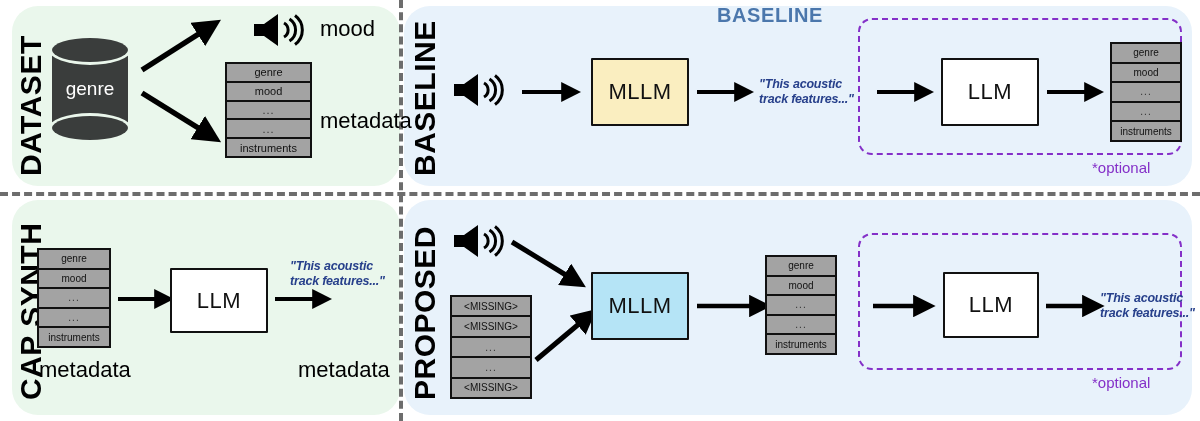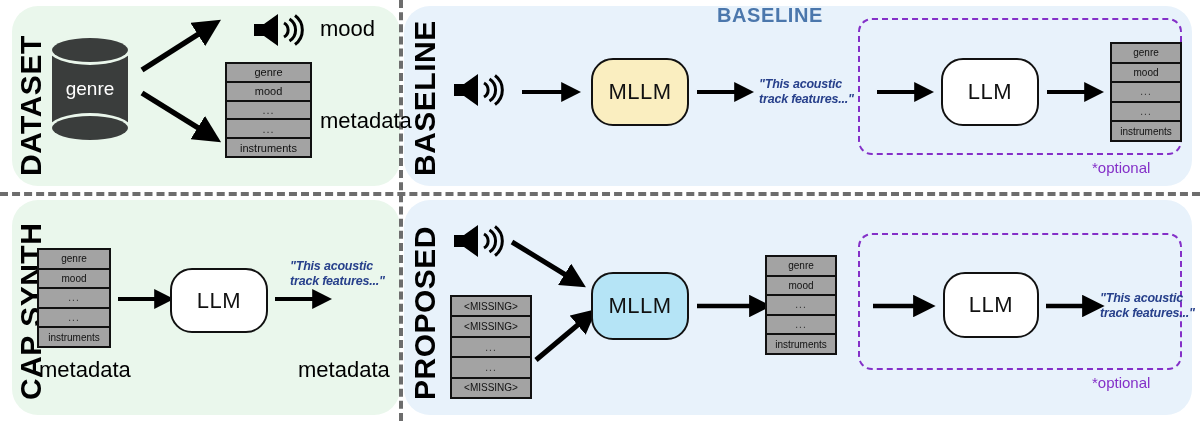--- a/index.html
+++ b/index.html
@@ -49,21 +49,21 @@
           box-sizing:border-box;display:flex;flex-direction:column;}
   .mtable .row{flex:1;border-bottom:2px solid #111;display:flex;
                align-items:center;justify-content:center;
                font-size:11px;color:#111;box-sizing:border-box;}
   .mtable .row:last-child{border-bottom:none;}
   .mtable .row.dots{color:#333;letter-spacing:1px;font-size:11px;}
   .mtable.small .row{font-size:10px;}
 
   
   .mbox{position:absolute;box-sizing:border-box;border:2.5px solid #111;
-        border-radius:22px;display:flex;align-items:center;justify-content:center;
+        border-radius:1px;display:flex;align-items:center;justify-content:center;
         font-size:22px;color:#111;letter-spacing:.5px;}
   .mbox.yellow{background:#faeec0;}
   .mbox.blueb{background:#b5e4f6;}
   .mbox.white{background:#ffffff;}
 
   
   .optbox{position:absolute;box-sizing:border-box;border:2.5px dashed #8430c8;
           border-radius:14px;}
 
   

